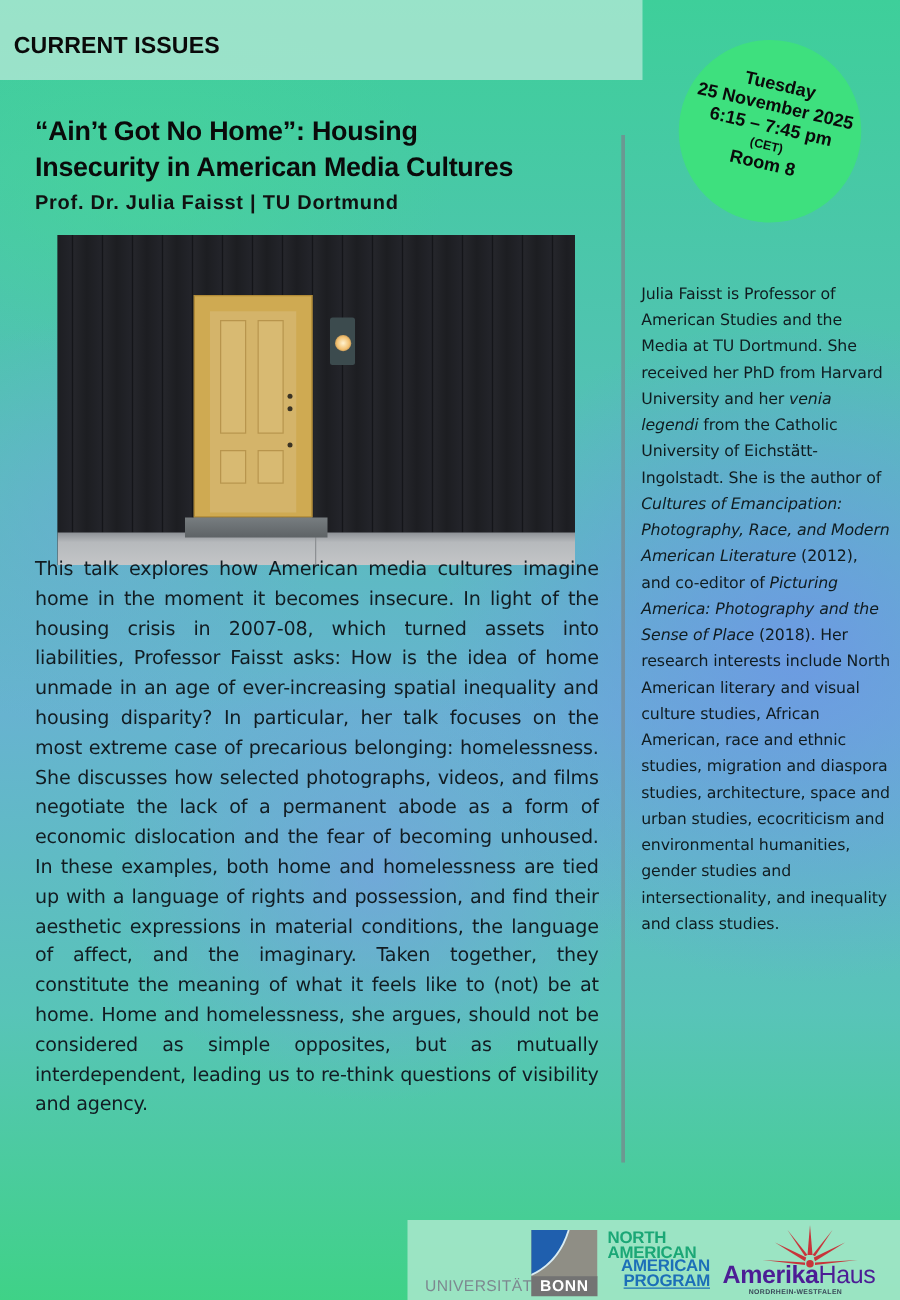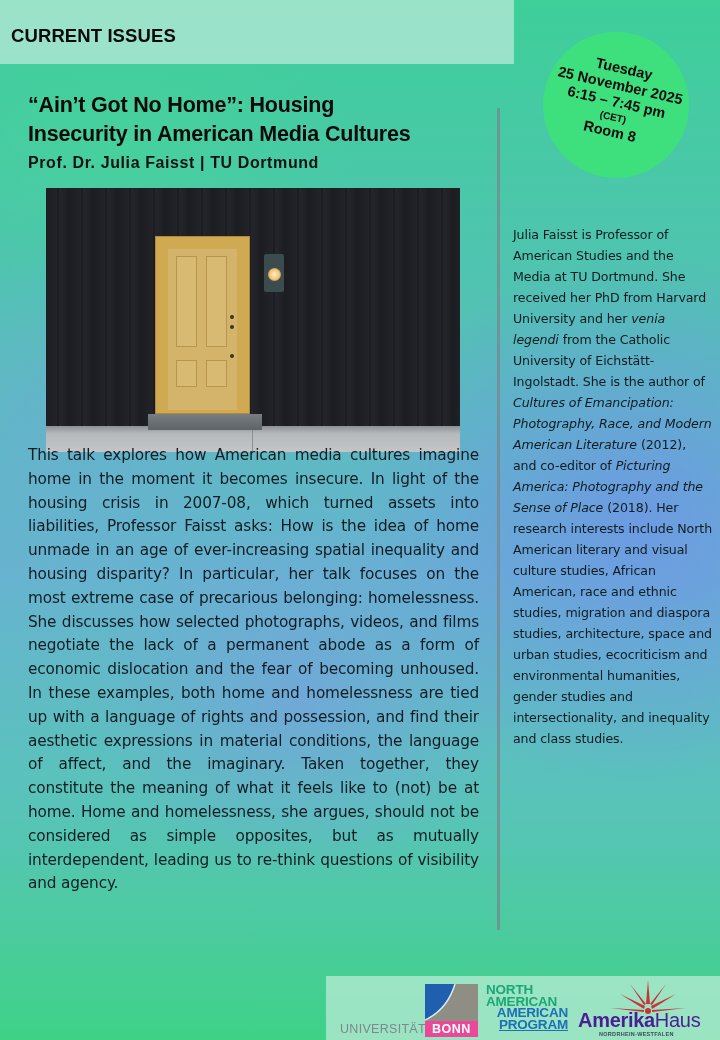--- a/index.html
+++ b/index.html
@@ -98,21 +98,21 @@
     position: absolute; left: 326px; top: 976px; width: 394px; height: 64px;
     background: rgba(170, 232, 205, 0.85);
   }
   .bonn-logo { position: absolute; left: 340px; top: 984px; width: 140px; height: 52px; }
   .bonn-square { position: absolute; left: 85px; top: 0; width: 53px; height: 38px; }
   .bonn-text-uni {
     position: absolute; left: 0; top: 38px; font-family: "Liberation Sans", sans-serif; font-size: 12.5px;
     color: #7d8890; letter-spacing: 0.3px;
   }
   .bonn-text-bonn {
-    position: absolute; left: 85px; top: 37px; width: 53px; height: 16px; background: #ec4899;
+    position: absolute; left: 85px; top: 37px; width: 53px; height: 16px; background: #737373;
     font-family: "Liberation Sans", sans-serif; font-weight: bold; font-size: 12.5px; color: #fff;
     text-align: center; line-height: 16px; letter-spacing: 0.5px;
   }
   .nasp-logo {
     position: absolute; left: 486px; top: 984px; width: 90px;
     font-family: "Liberation Sans", sans-serif; font-weight: bold; font-size: 13.5px; line-height: 11.5px;
     letter-spacing: -0.2px;
   }
   .nasp-logo .n1 { color: #1ba776; display: block; }
   .nasp-logo .n2 { color: #1ba776; display: block; }

